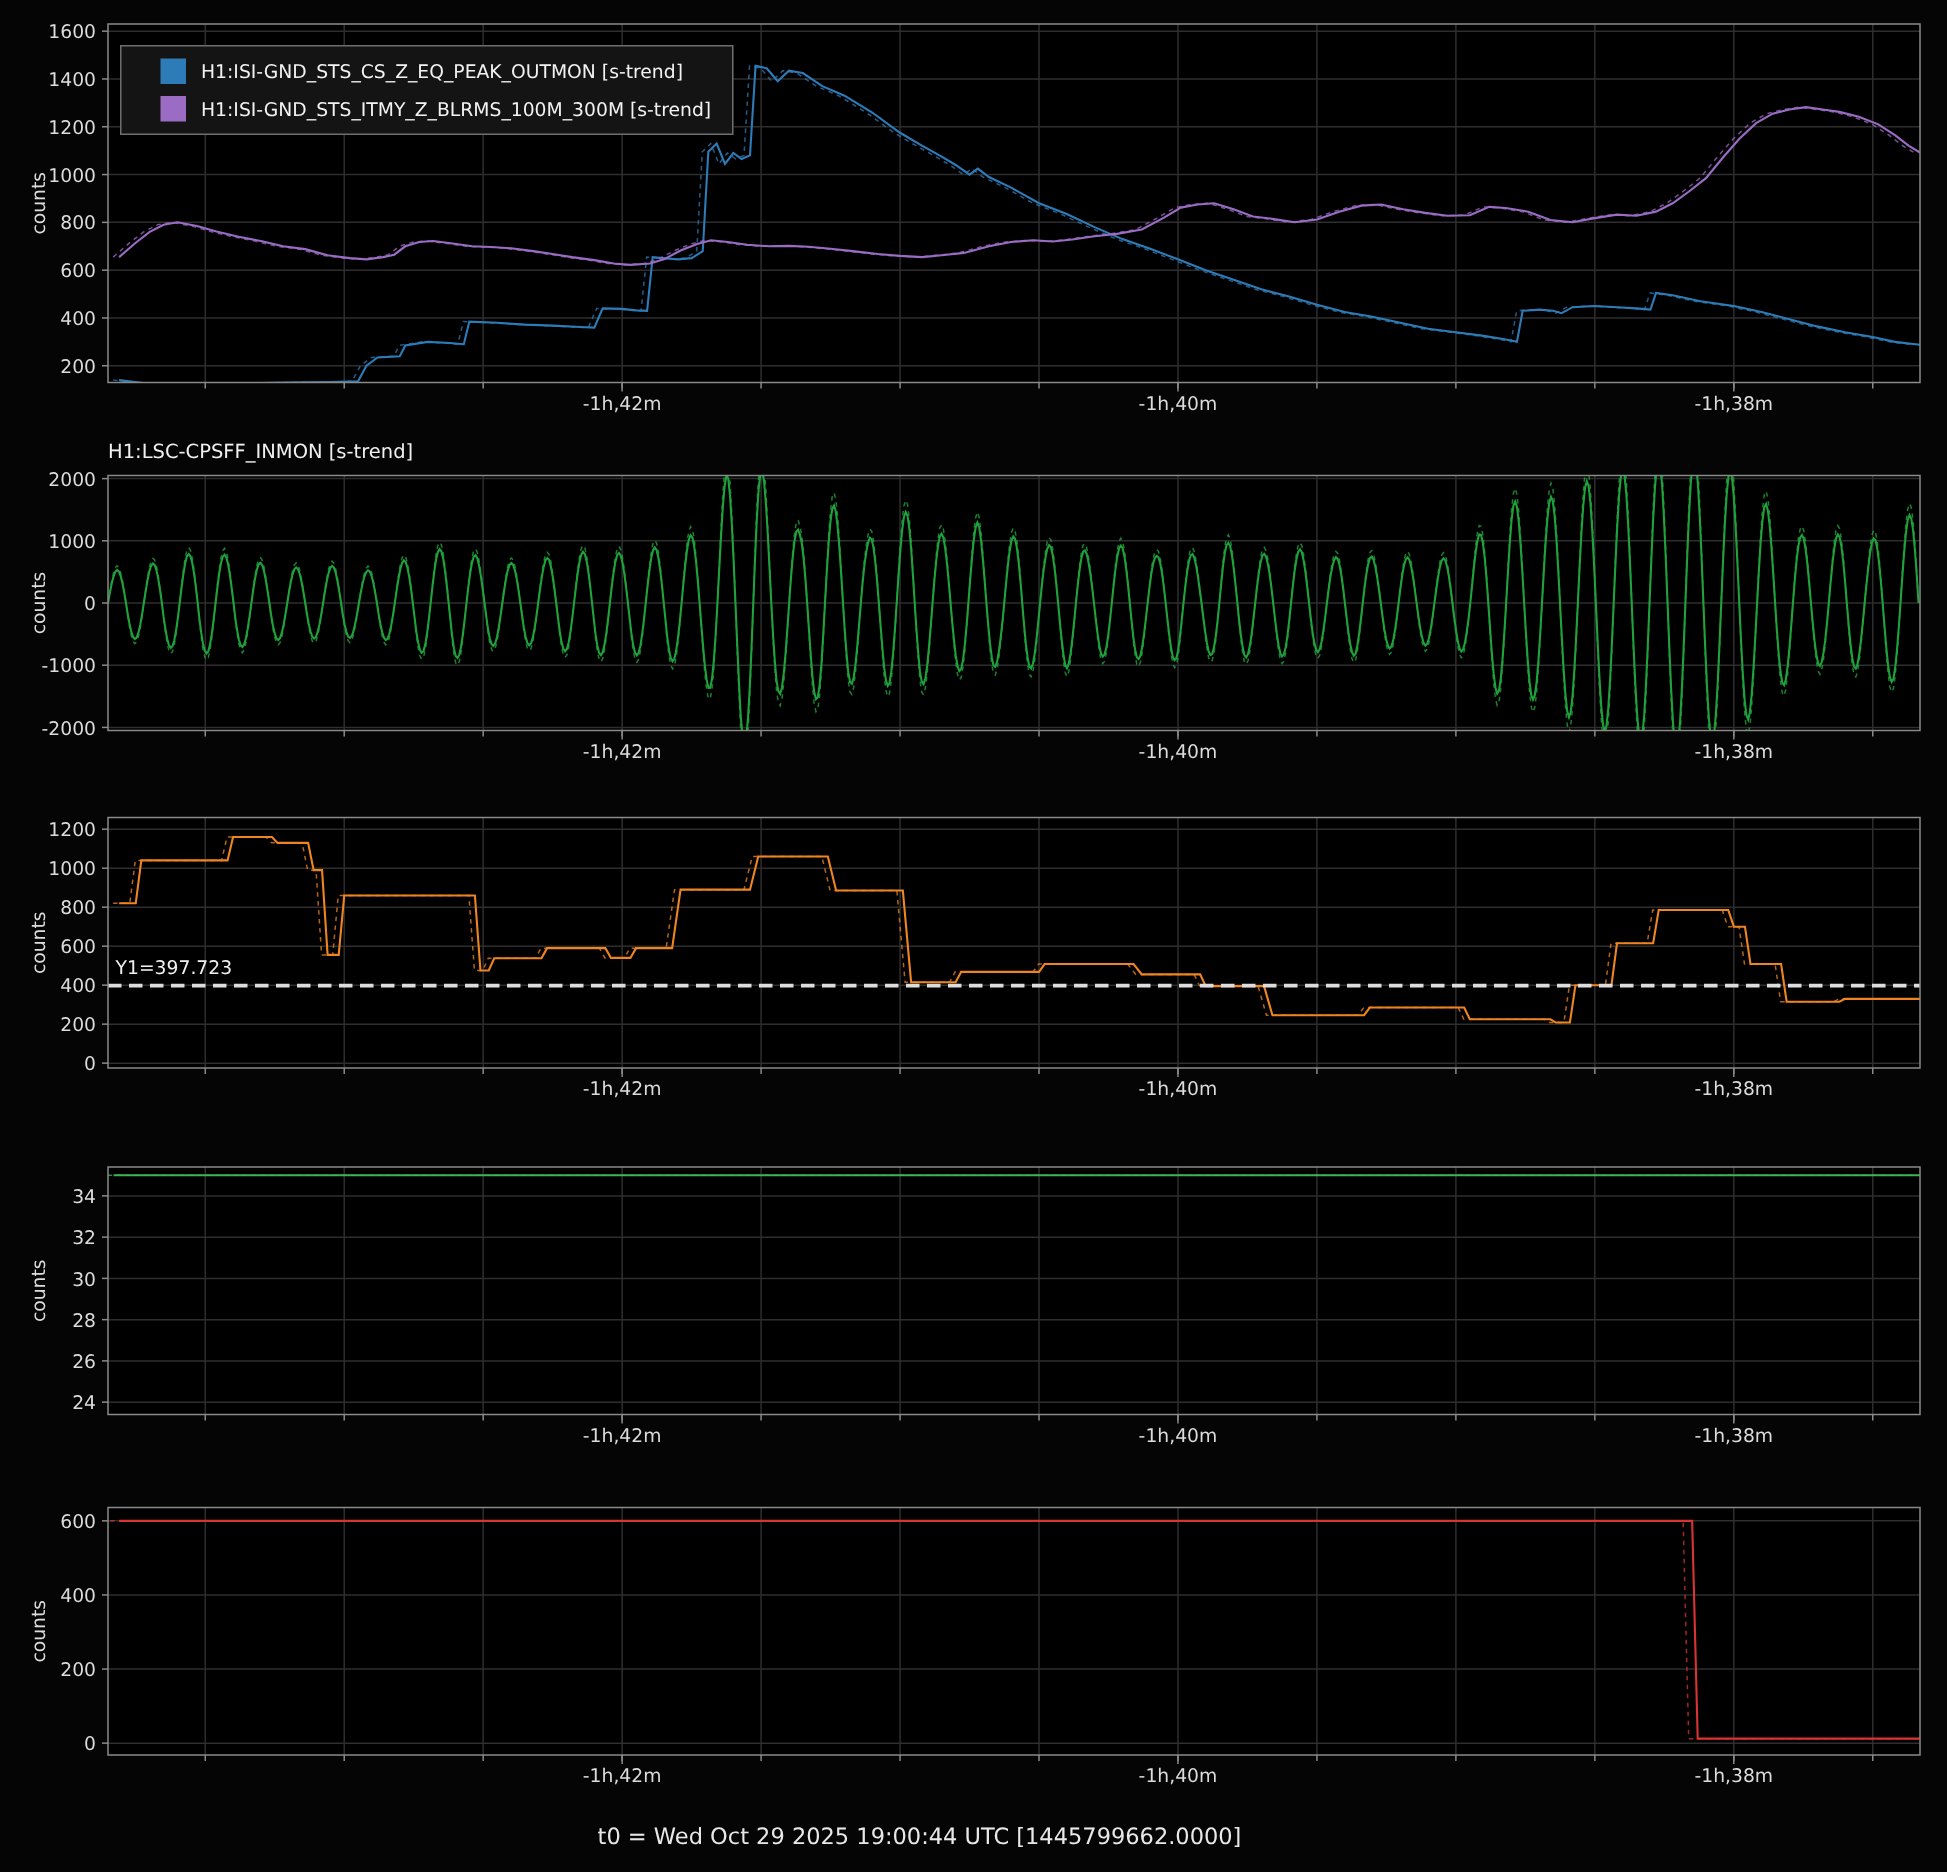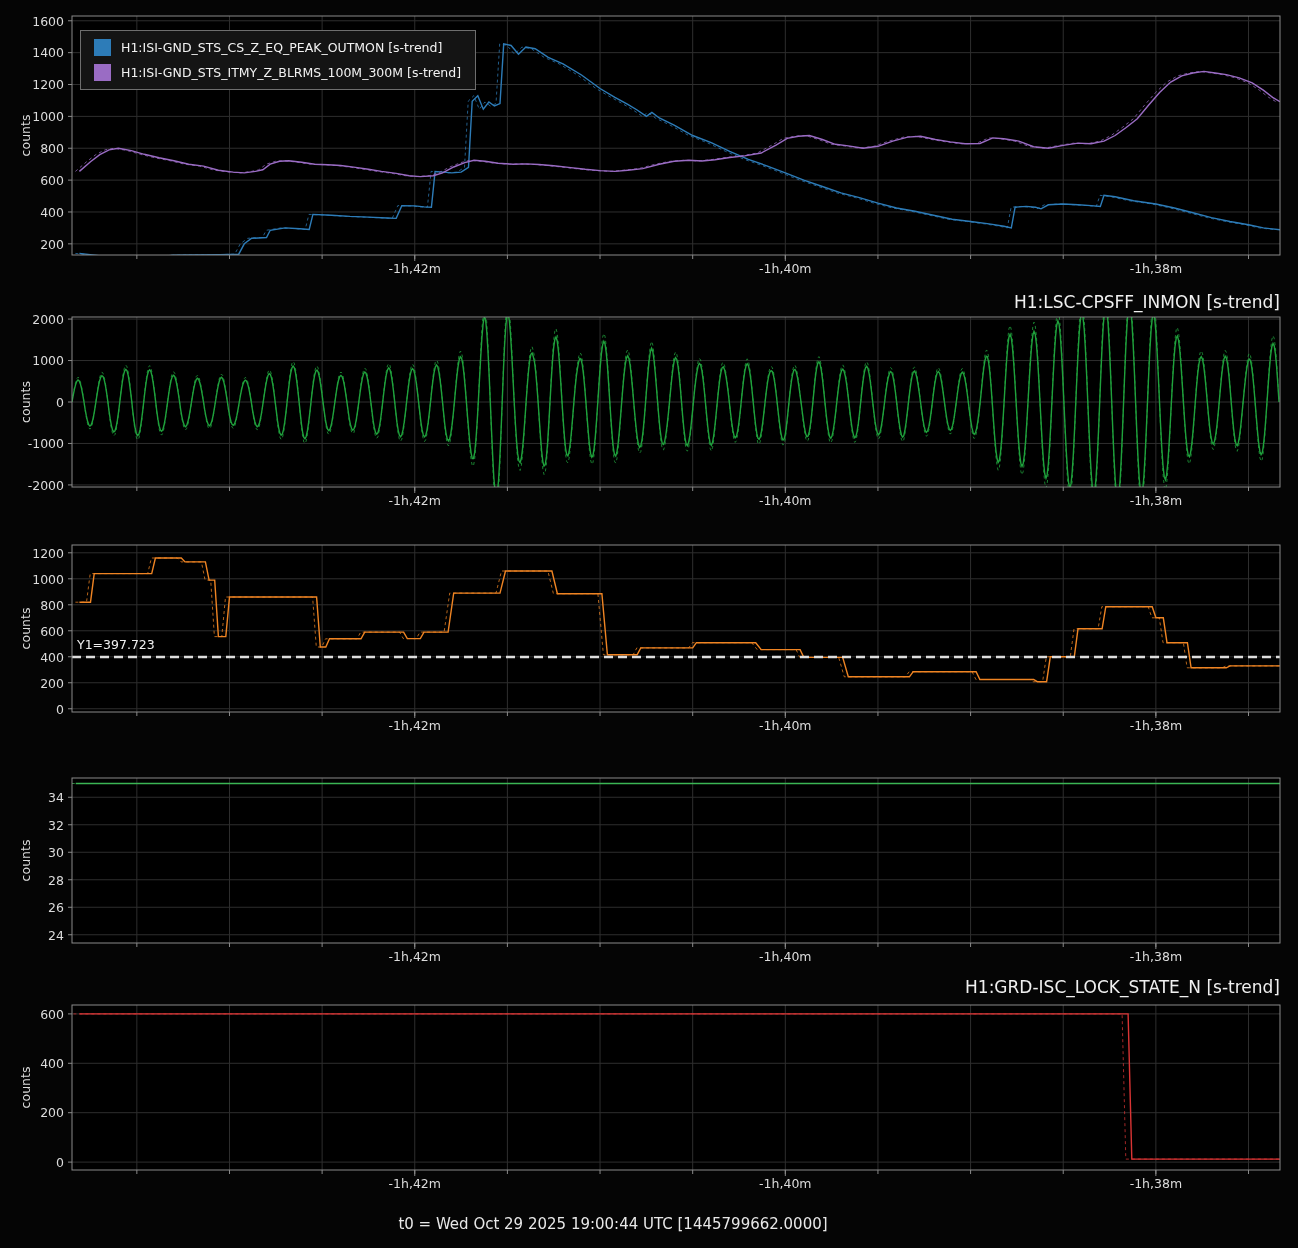--- a/index.html
+++ b/index.html
@@ -1,22 +1,22 @@
 <!DOCTYPE html>
 <html><head>
 <meta charset="utf-8">
 <style>
   html,body{margin:0;padding:0;background:#050505;}
   #fig{position:relative;width:1298px;height:1248px;background:#050505;overflow:hidden;
        font-family:"DejaVu Sans",sans-serif;}
   svg{position:absolute;left:0;display:block;}
-  .chart-title{position:absolute;left:72px;width:1208px;text-align:right;
-       color:#f0f0f0;font-size:17px;line-height:16px;}
+  .chart-title{position:absolute;left:72px;width:1208px;text-align:left;
+       color:#f0f0f0;font-size:13px;line-height:16px;}
   #legend{position:absolute;left:80px;top:30px;background:#141414;border:1px solid #6e6e6e;
-       padding:8px 14px 8px 13px;display:flex;flex-direction:column;gap:8px;z-index:5;}
+       padding:8px 14px 8px 26px;display:flex;flex-direction:column;gap:8px;z-index:5;}
   .legend-row{display:flex;align-items:center;gap:10px;}
   .legend-swatch{width:17px;height:17px;flex:0 0 auto;}
   .legend-label{color:#f2f2f2;font-size:12.5px;white-space:nowrap;}
   #footer{position:absolute;left:0;top:1215px;width:1226px;text-align:center;
        color:#e8e8e8;font-size:15px;}
 </style>
 </head>
 <body>
 
 <div id="fig">
@@ -295,21 +295,20 @@
           <rect x="72" y="10" width="1208" height="165"></rect>
         </clipPath>
       </defs>
       <g clip-path="url(#clip3)">
         <polyline points="75.7,15.5 1280.0,15.5" fill="none" stroke="#3bb554" stroke-width="1" stroke-dasharray="3 3" opacity="0.75" transform="translate(-4,0)"></polyline>
         <polyline points="75.7,15.5 1280.0,15.5" fill="none" stroke="#3bb554" stroke-width="1.4"></polyline>
       </g>
       <rect x="72" y="10" width="1208" height="165" fill="none" stroke="#8a8a8a" stroke-width="1"></rect>
     </svg>
 
-  <div class="chart-title" style="top:979px">H1:GRD-ISC_LOCK_STATE_N [s-trend]</div>
   <svg id="chart-svg-4" width="1298" height="202" style="top: 996px;">
       <rect x="72" y="9" width="1208" height="165" fill="#000000"></rect>
       <line x1="136.8466257668714" y1="9" x2="136.8466257668714" y2="174" stroke="#2e2e2e" stroke-width="1"></line>
       <line x1="136.8466257668714" y1="174" x2="136.8466257668714" y2="178" stroke="#8a8a8a" stroke-width="1"></line>
       <line x1="229.48466257668733" y1="9" x2="229.48466257668733" y2="174" stroke="#2e2e2e" stroke-width="1"></line>
       <line x1="229.48466257668733" y1="174" x2="229.48466257668733" y2="178" stroke="#8a8a8a" stroke-width="1"></line>
       <line x1="322.1226993865032" y1="9" x2="322.1226993865032" y2="174" stroke="#2e2e2e" stroke-width="1"></line>
       <line x1="322.1226993865032" y1="174" x2="322.1226993865032" y2="178" stroke="#8a8a8a" stroke-width="1"></line>
       <line x1="414.7607361963191" y1="9" x2="414.7607361963191" y2="174" stroke="#2e2e2e" stroke-width="1"></line>
       <line x1="414.7607361963191" y1="174" x2="414.7607361963191" y2="178" stroke="#8a8a8a" stroke-width="1"></line>

